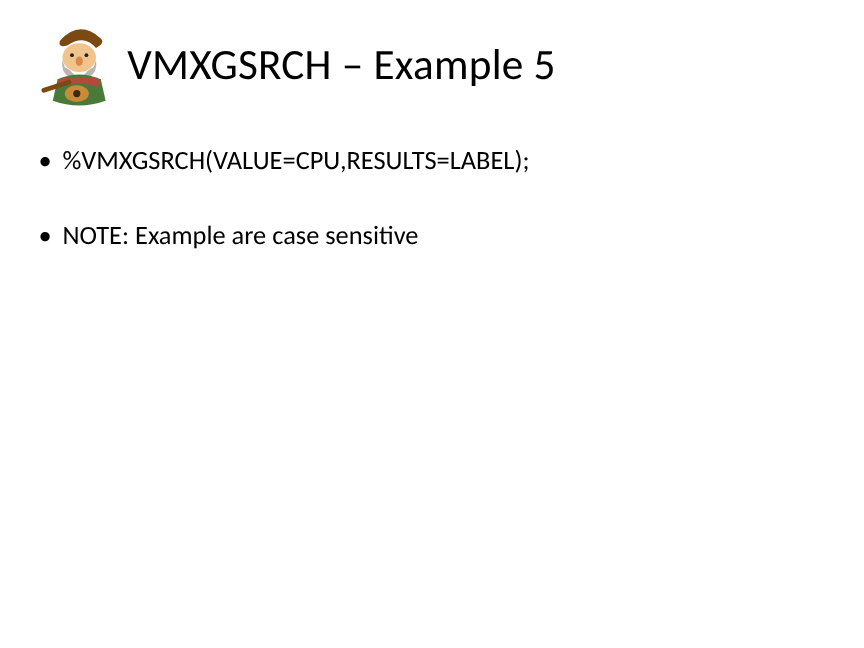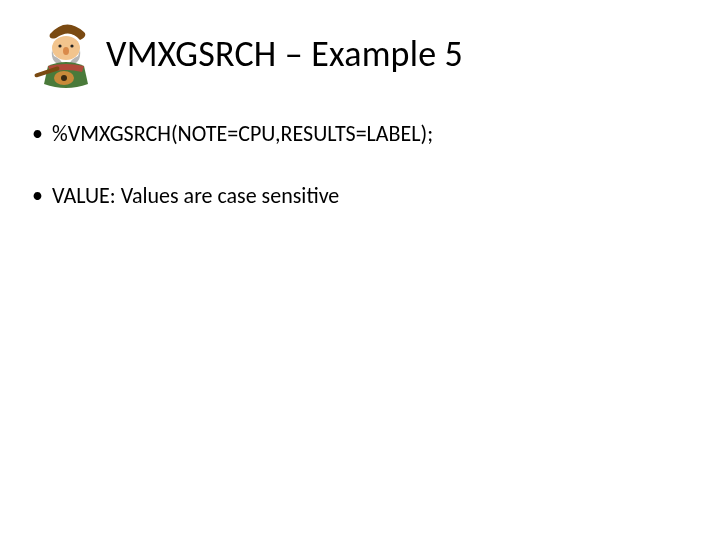--- a/index.html
+++ b/index.html
@@ -96,18 +96,18 @@
 
         <ellipse cx="34" cy="60" rx="10" ry="7" fill="#c98a3a"></ellipse>
         <circle cx="34" cy="60" r="3" fill="#3a2a12"></circle>
       </svg>
     </div>
     <div class="title">VMXGSRCH – Example 5</div>
   </div>
 
   <div class="body">
     <ul class="bullets">
-      <li>%VMXGSRCH(NOTE=CPU,RESULTS=LABEL);</li>
-      <li>VALUE: Values are case sensitive</li>
+      <li>%VMXGSRCH(VALUE=CPU,RESULTS=LABEL);</li>
+      <li>NOTE: Example are case sensitive</li>
     </ul>
   </div>
 
 </div>
 
 </body></html>

